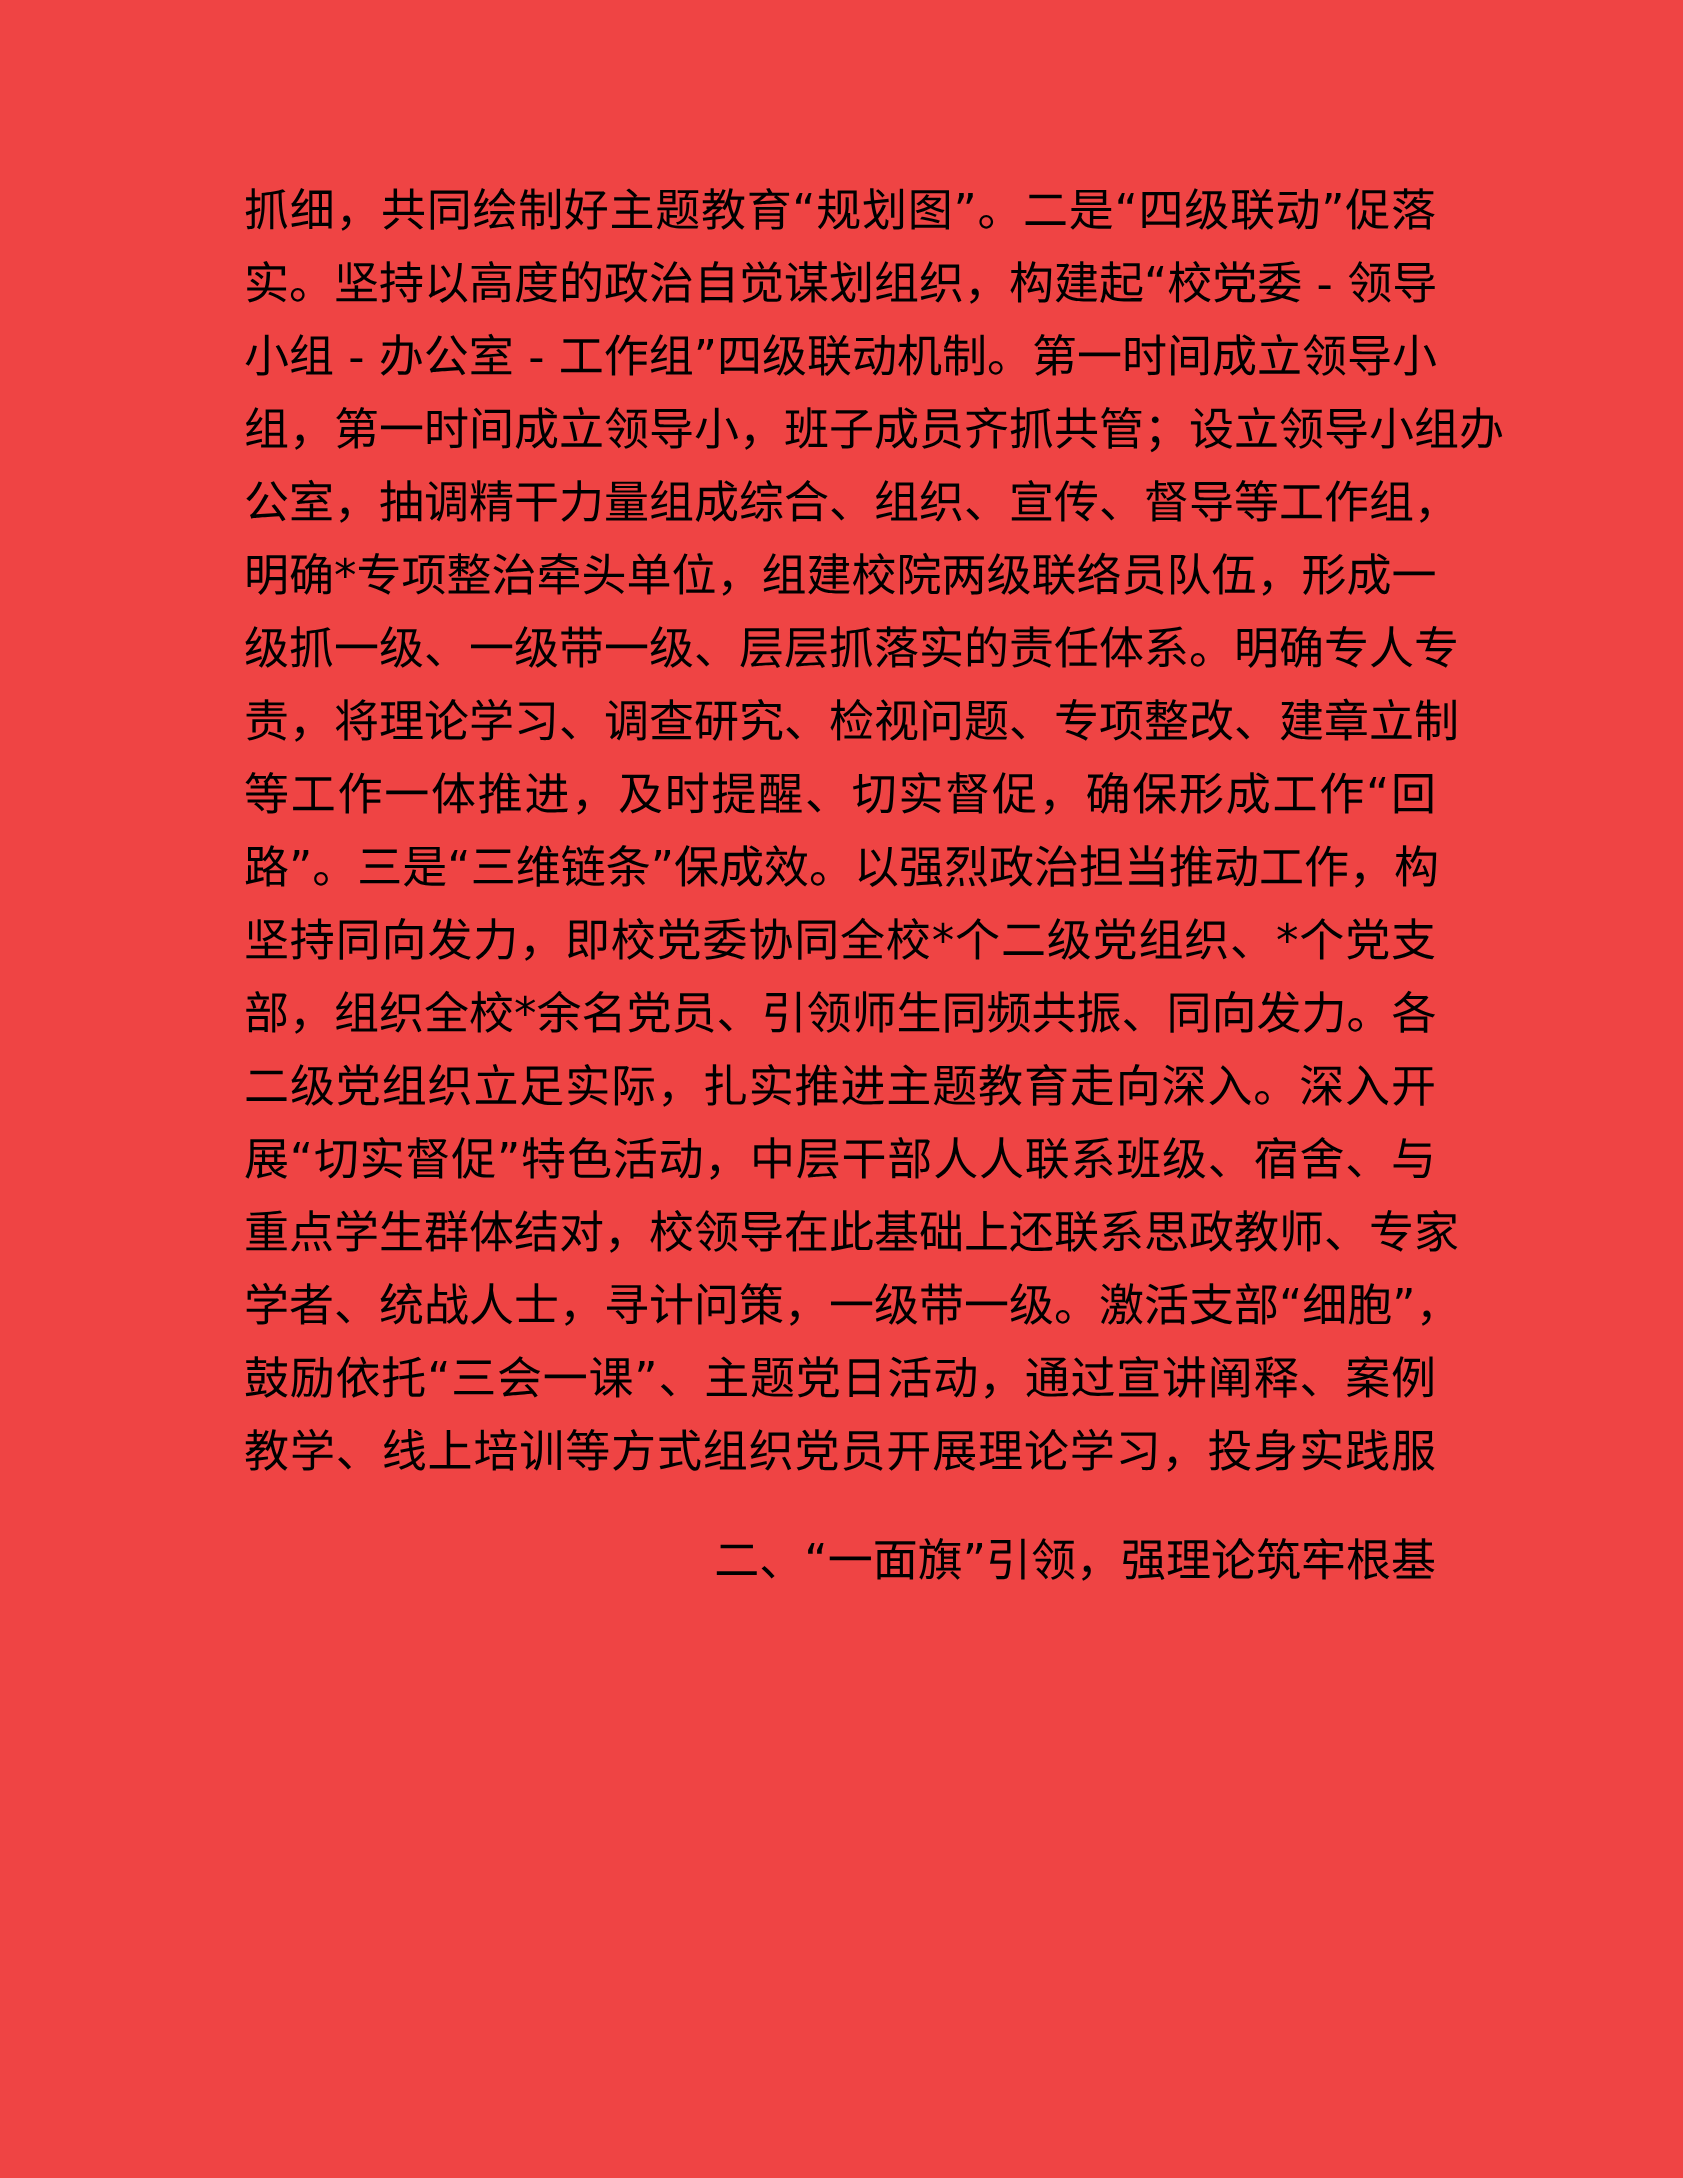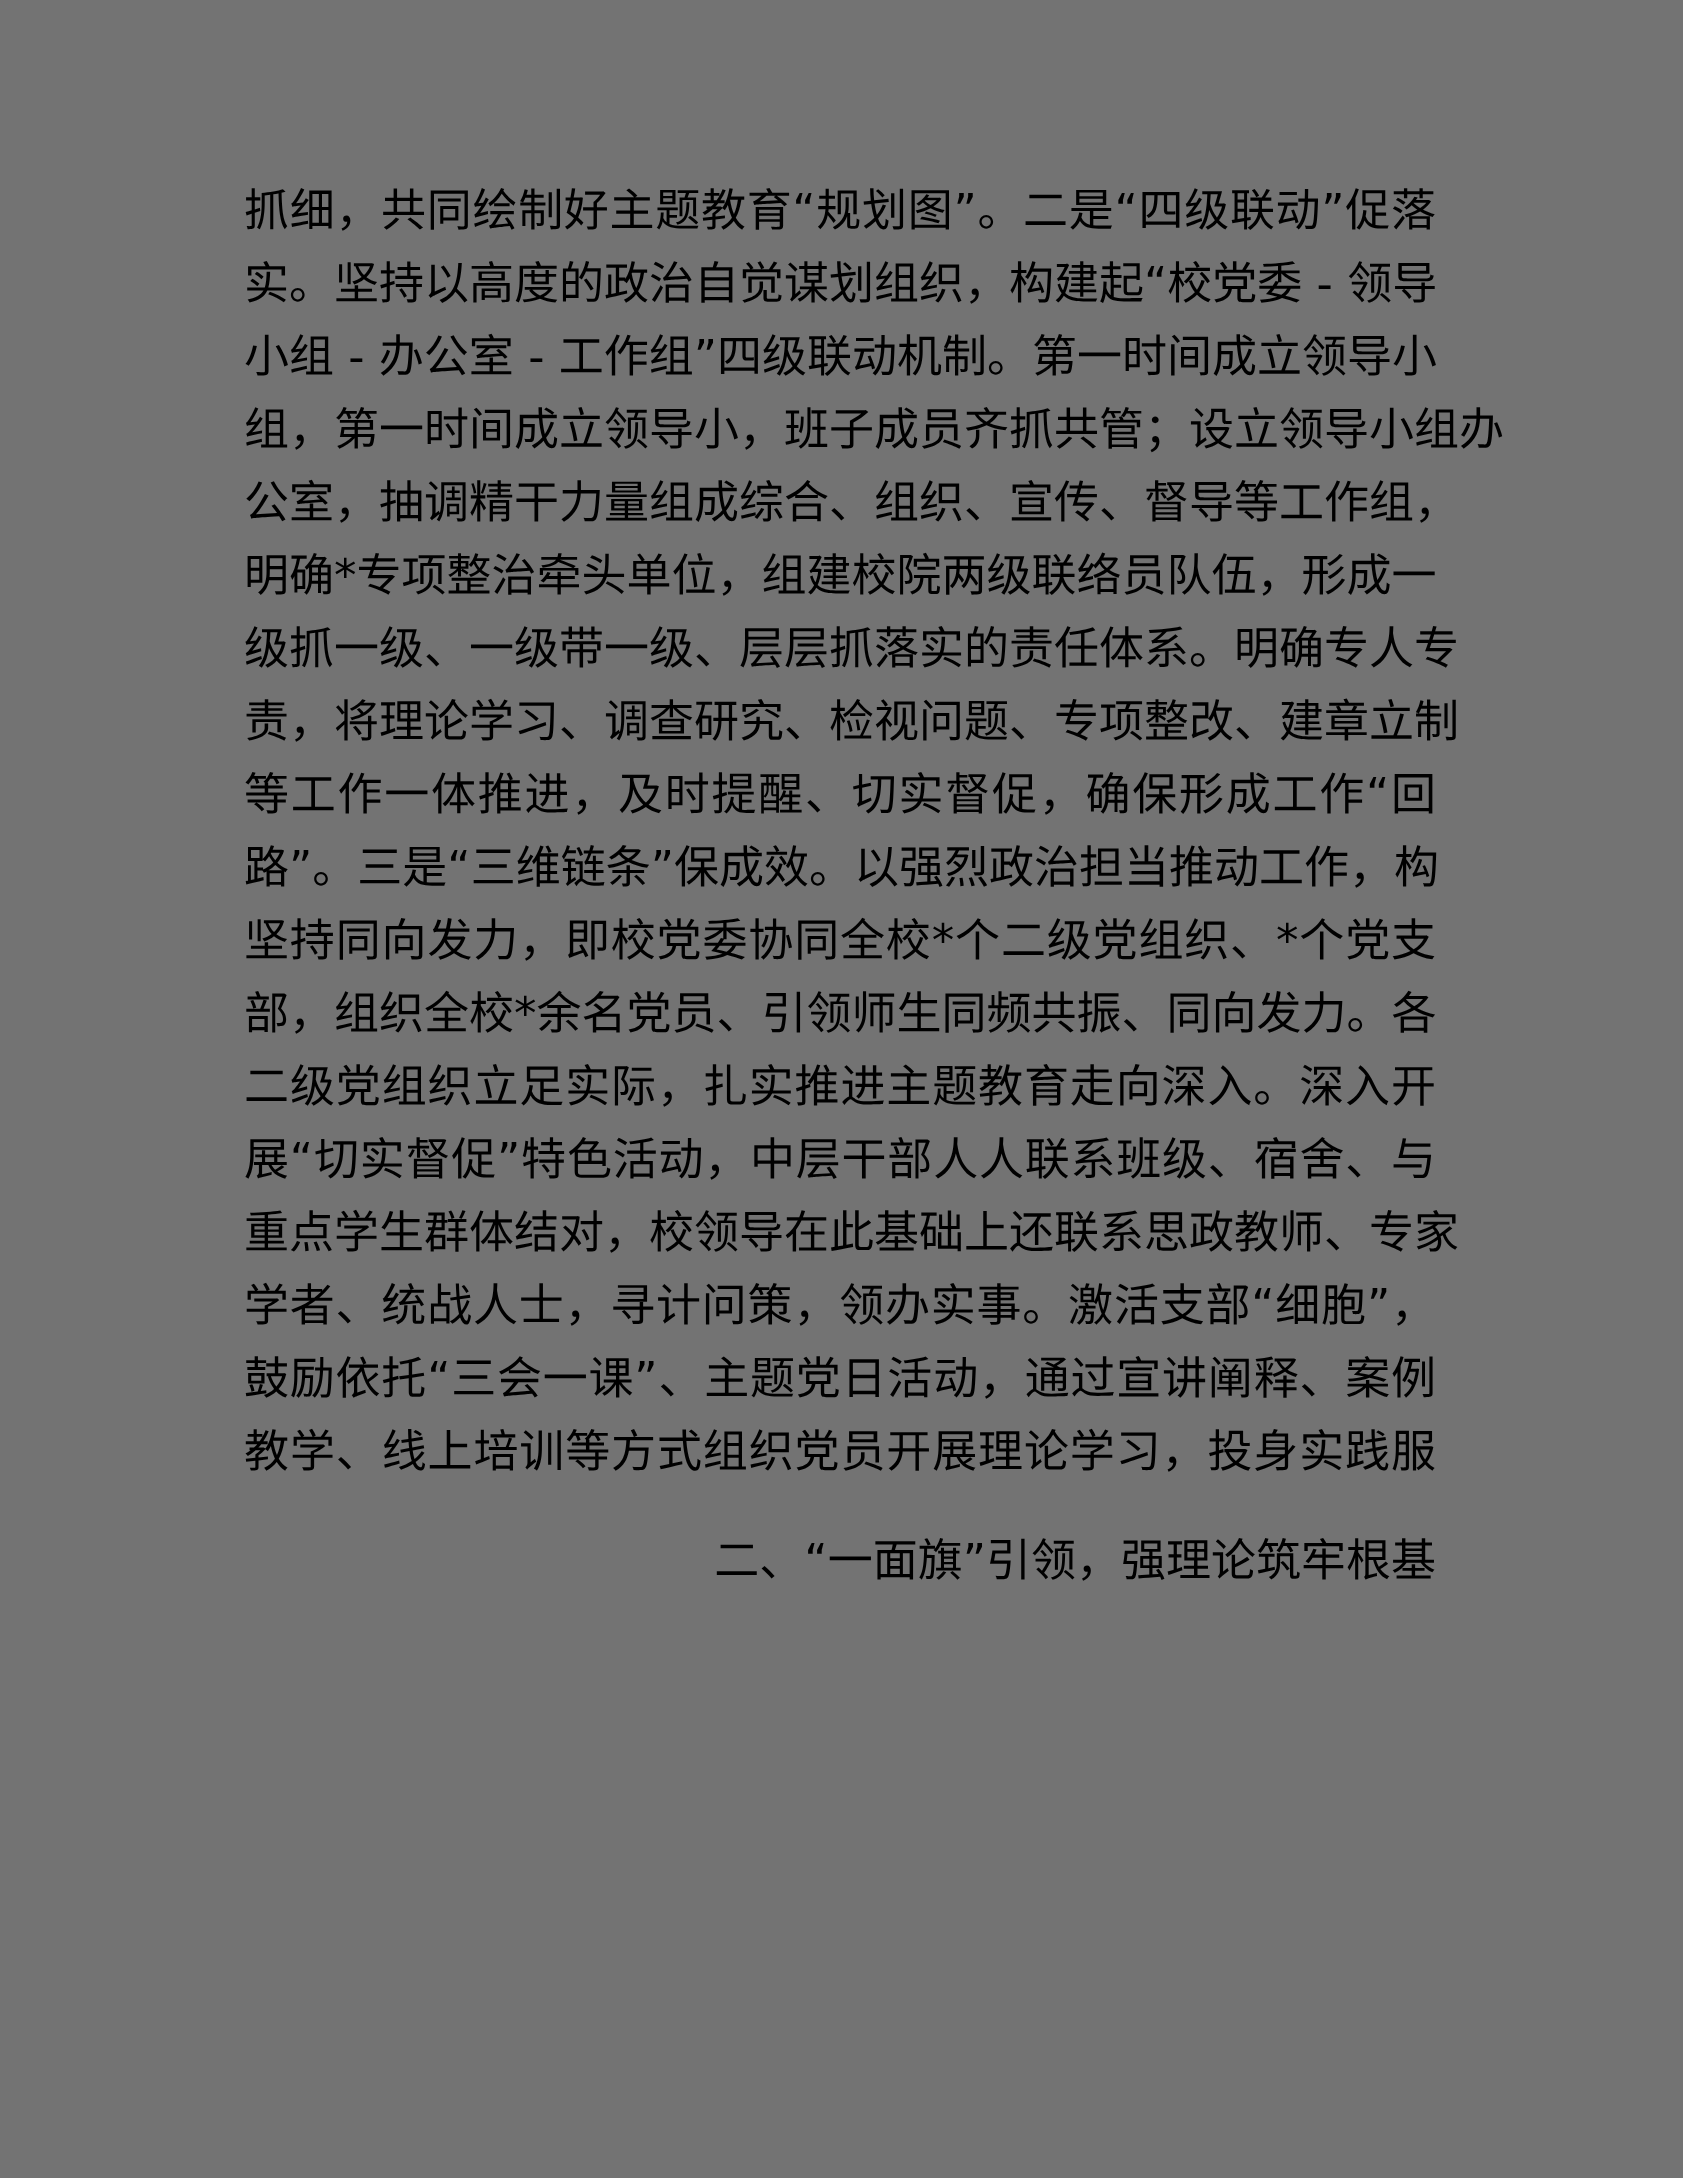--- a/index.html
+++ b/index.html
@@ -9,21 +9,21 @@
     background: #ffffff;
   }
   body {
     font-family: "DejaVu Sans", "Liberation Sans", sans-serif;
     color: #000000;
   }
   #page {
     position: relative;
     width: 1683px;
     height: 2178px;
-    background: #737373;
+    background: #ef4444;
     overflow: hidden;
     box-sizing: border-box;
   }
   #doc-body {
     position: absolute;
     left: 244px;
     top: 174px;
     width: 1192px;
   }
   .para {
@@ -86,21 +86,21 @@
       <span class="line">明确*专项整治牵头单位，组建校院两级联络员队伍，形成一</span>
       <span class="line">级抓一级、一级带一级、层层抓落实的责任体系。明确专人专</span>
       <span class="line">责，将理论学习、调查研究、检视问题、专项整改、建章立制</span>
       <span class="line">等工作一体推进，及时提醒、切实督促，确保形成工作“回</span>
       <span class="line">路”。三是“三维链条”保成效。以强烈政治担当推动工作，构</span>
       <span class="line">坚持同向发力，即校党委协同全校*个二级党组织、*个党支</span>
       <span class="line">部，组织全校*余名党员、引领师生同频共振、同向发力。各</span>
       <span class="line">二级党组织立足实际，扎实推进主题教育走向深入。深入开</span>
       <span class="line">展“切实督促”特色活动，中层干部人人联系班级、宿舍、与</span>
       <span class="line">重点学生群体结对，校领导在此基础上还联系思政教师、专家</span>
-      <span class="line">学者、统战人士，寻计问策，领办实事。激活支部“细胞”，</span>
+      <span class="line">学者、统战人士，寻计问策，一级带一级。激活支部“细胞”，</span>
       <span class="line">鼓励依托“三会一课”、主题党日活动，通过宣讲阐释、案例</span>
       <span class="line">教学、线上培训等方式组织党员开展理论学习，投身实践服</span>
     </div>
 
     <span class="spacer"></span>
 
     <div class="heading">二、“一面旗”引领，强理论筑牢根基</div>
 
   </div>
 

